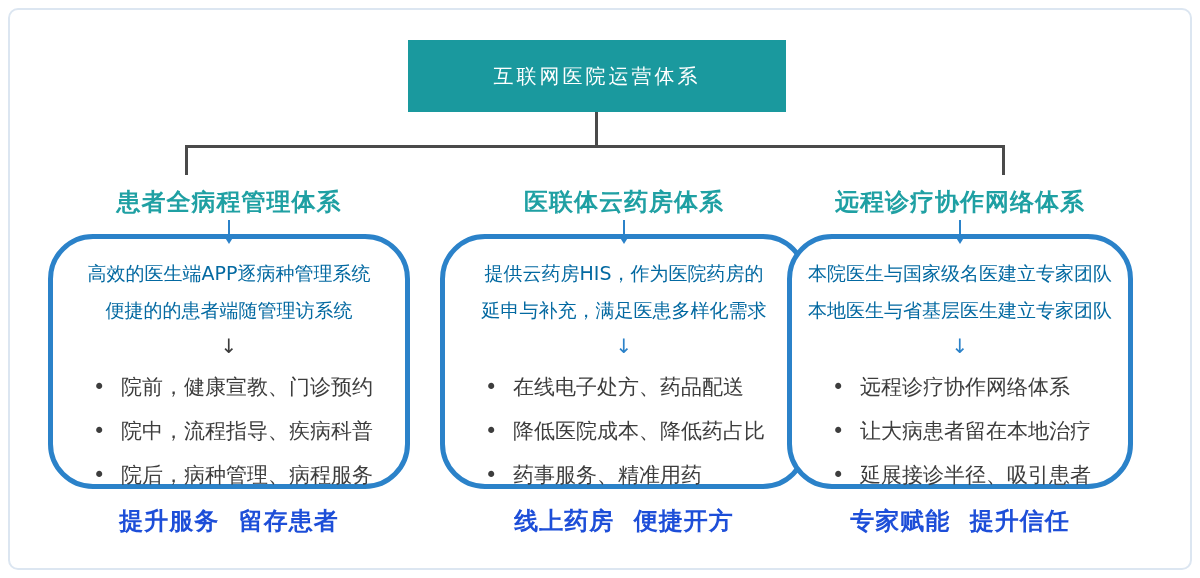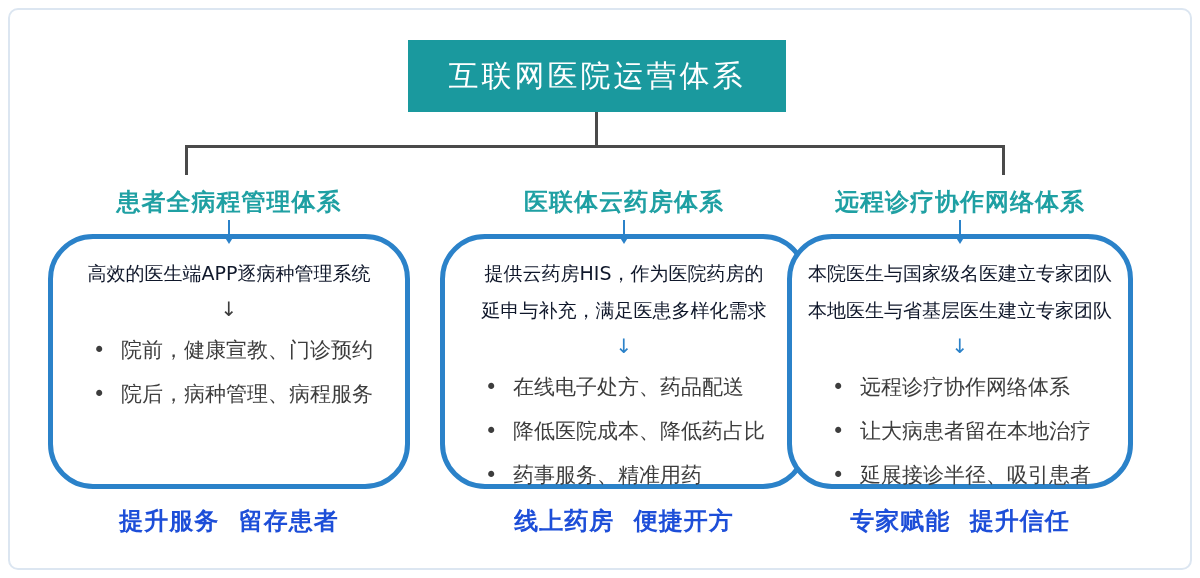--- a/index.html
+++ b/index.html
@@ -21,21 +21,21 @@
     border: 2px solid #dce6f1;
     border-radius: 10px;
     background: #ffffff;
   }
   .title-box {
     position: absolute;
     left: 408px; top: 40px;
     width: 378px; height: 72px;
     background: #1A999E;
     color: #ffffff;
-    font-size: 30px;
+    font-size: 20px;
     letter-spacing: 3px;
     display: flex;
     align-items: center;
     justify-content: center;
     z-index: 3;
   }
   .line {
     position: absolute;
     background: #4a4a4a;
     z-index: 1;
@@ -94,21 +94,21 @@
     border-radius: 45px;
     background: #ffffff;
     padding: 16px 6px 8px 6px;
     display: flex;
     flex-direction: column;
   }
   .intro {
     margin: 0;
     text-align: center;
     font-size: 19px;
-    color: #0f172a;
+    color: #0369a1;
     line-height: 1.95;
     white-space: nowrap;
   }
   .in-arrow {
     text-align: center;
     font-size: 20px;
     line-height: 1.5;
     margin: 2px 0;
   }
   .arrow-dark { color: #3d3d3d; }
@@ -154,23 +154,25 @@
   <div class="line" id="line-v"></div>
   <div class="line" id="line-h"></div>
   <div class="line" id="line-dl"></div>
   <div class="line" id="line-dr"></div>
 
   <div class="col" id="col-1">
     <div class="col-header">患者全病程管理体系</div>
     <div class="down-connector"></div>
     <div class="box">
       <p class="intro">高效的医生端APP逐病种管理系统</p>
+      <p class="intro">便捷的的患者端随管理访系统</p>
       <div class="in-arrow arrow-dark">↓</div>
       <ul class="bullets">
         <li>院前，健康宣教、门诊预约</li>
+        <li>院中，流程指导、疾病科普</li>
         <li>院后，病种管理、病程服务</li>
       </ul>
     </div>
     <div class="caption">提升服务 留存患者</div>
   </div>
 
   <div class="col" id="col-2">
     <div class="col-header">医联体云药房体系</div>
     <div class="down-connector"></div>
     <div class="box">

